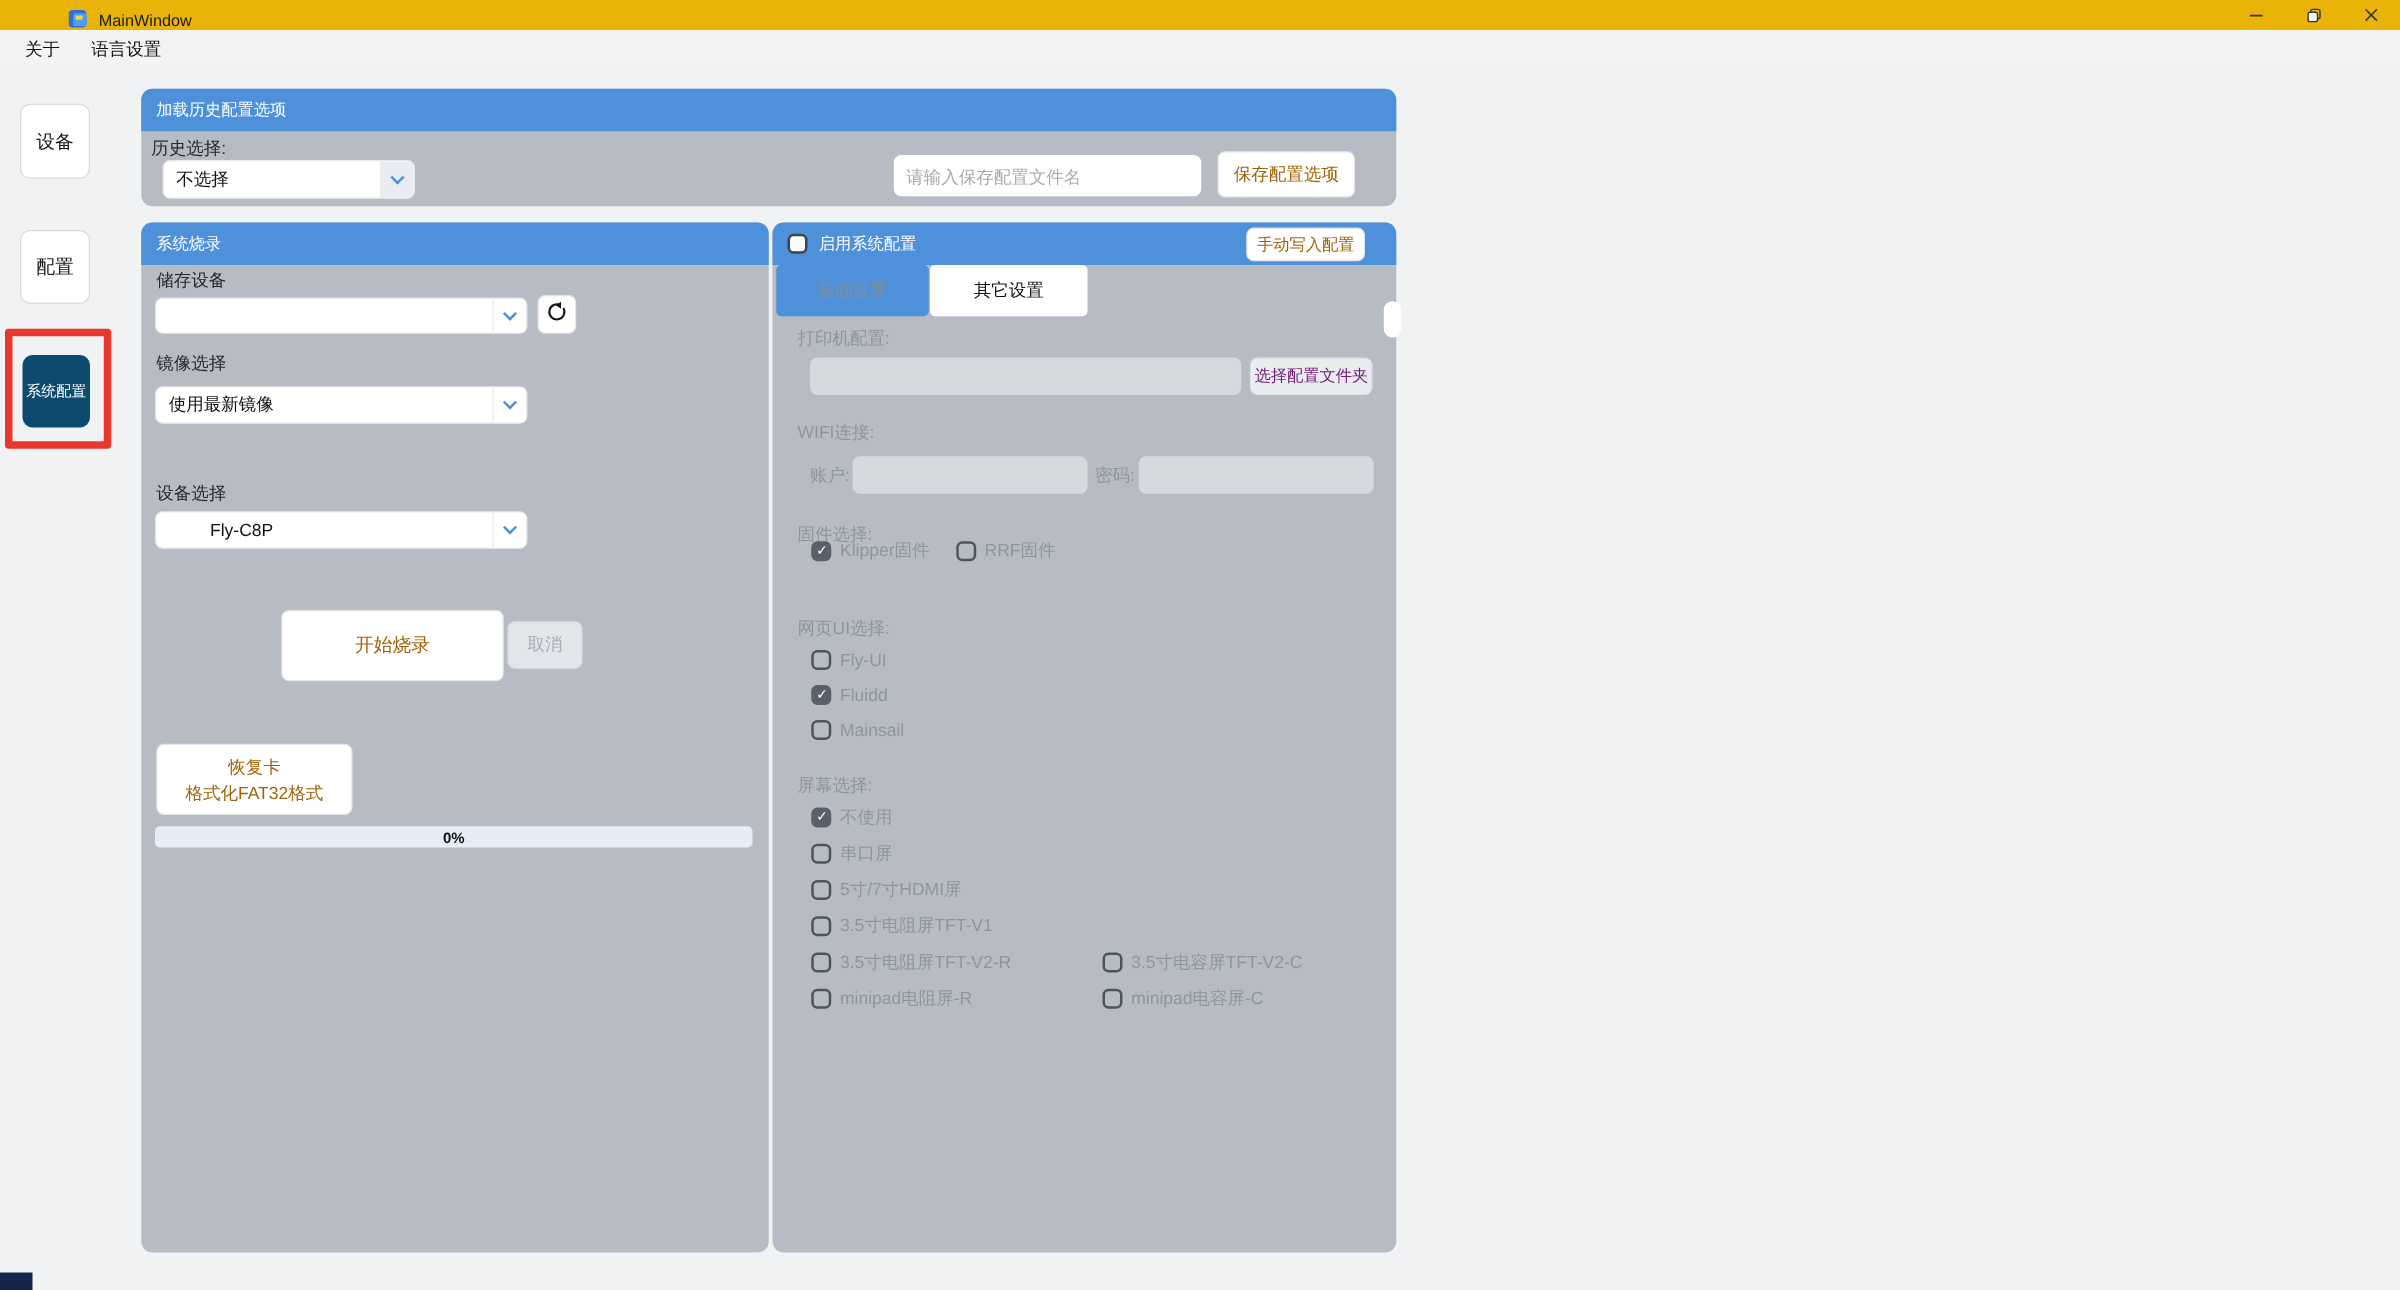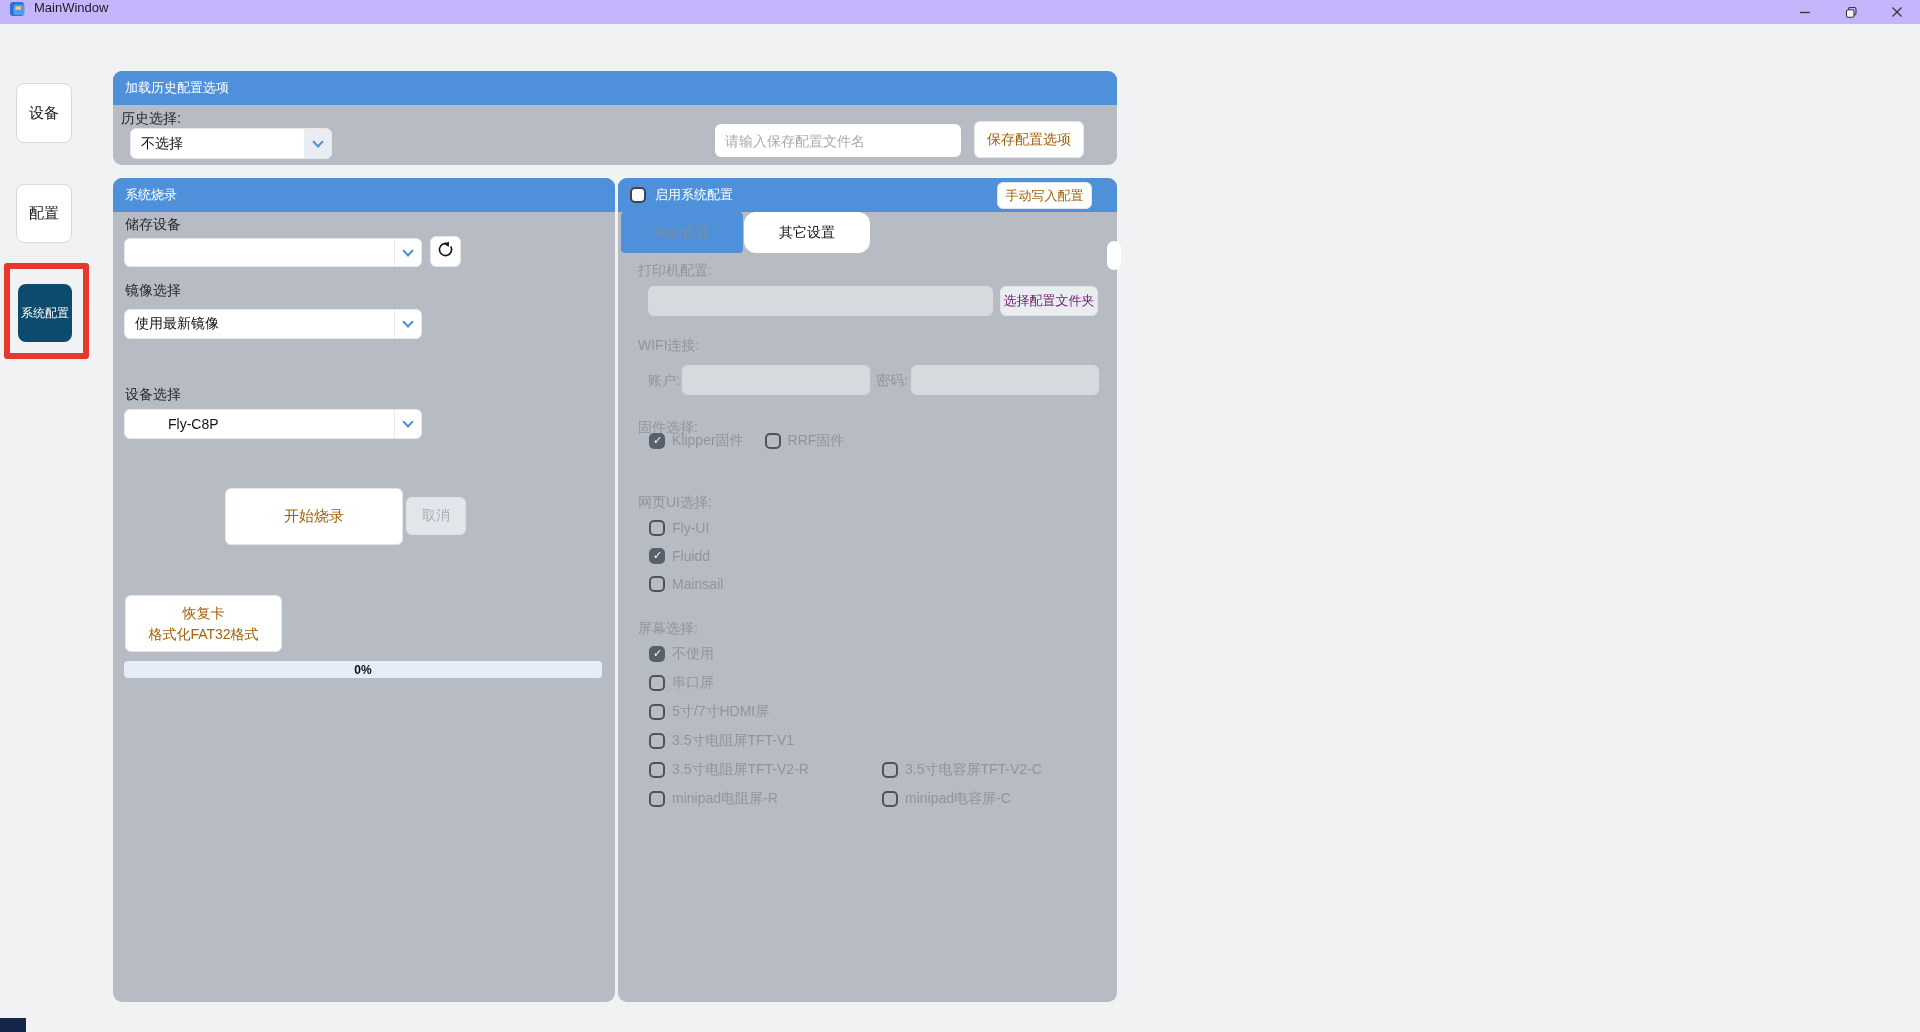--- a/index.html
+++ b/index.html
@@ -1,21 +1,21 @@
 <!DOCTYPE html>
 <html><head>
 <meta charset="utf-8">
 <style>
   * { margin:0; padding:0; box-sizing:border-box; }
   html,body { width:1920px; height:1032px; overflow:hidden; }
   body { font-family:"Liberation Sans","DejaVu Sans",sans-serif; background:#f1f2f4; color:#16181b; }
   .root { position:relative; width:1920px; height:1032px; }
 
   
-  .titlebar { position:absolute; left:0; top:0; width:1920px; height:24px; background:#c4b5fd; display:flex; align-items:flex-start; }
+  .titlebar { position:absolute; left:0; top:0; width:1920px; height:24px; background:#eab308; display:flex; align-items:flex-end;padding-left:45px; }
   .app-icon { margin-left:9px; width:18px; height:18px; display:flex; align-items:center; }
   .win-title { margin-left:7px; font-size:13px; color:#1a1c1f; }
   .win-controls { position:absolute; right:0; top:0; height:24px; display:flex; }
   .win-btn { width:46px; height:24px; display:flex; align-items:center; justify-content:center; cursor:default; }
 
   
   .menubar { position:absolute; left:0; top:24px; width:1920px; height:30px; background:#f2f3f5; }
   .menu-item { position:absolute; top:5px; font-size:14px; color:#111; padding:2px 4px; }
   .menu-about { left:16px; }
   .menu-lang { left:69px; }
@@ -108,20 +108,24 @@
       </div>
       <div class="win-btn">
         <svg width="12" height="12">
             <line x1="1.5" y1="1.5" x2="10.5" y2="10.5" stroke="#33373c" stroke-width="1.2"></line>
             <line x1="10.5" y1="1.5" x2="1.5" y2="10.5" stroke="#33373c" stroke-width="1.2"></line>
           </svg>
       </div>
     </div>
   </div>
 
+  <div class="menubar">
+    <span class="menu-item menu-about">关于</span>
+    <span class="menu-item menu-lang">语言设置</span>
+  </div>
 
   <div class="side-btn sb-device">设备</div>
   <div class="side-btn sb-config">配置</div>
   <div class="red-frame"></div>
   <div class="side-btn sb-system">系统配置</div>
 
   <div class="panel top-panel">
     <div class="panel-header">
       <span>加载历史配置选项</span>
     </div>
@@ -188,21 +192,21 @@
   </div>
 
   <div class="panel right-panel">
     <div class="panel-header">
       <span class="cb light" style="margin-right:9px;"></span>
       <span>启用系统配置</span>
     </div>
     <div class="btn" style="left:379px; top:4px; width:95px; height:27px; font-size:13px;">手动写入配置</div>
 
     <div class="tab tab-active" style="left:3px; width:122px;">基础设置</div>
-    <div class="tab tab-inactive" style="left:126px; width:126px;border-radius:12px;">其它设置</div>
+    <div class="tab tab-inactive" style="left:126px; width:126px;">其它设置</div>
     <div class="notch"></div>
 
     <div class="lbl-dis" style="left:20px; top:84px;">打印机配置:</div>
     <div class="input-dis" style="left:30px; top:108px; width:345px; height:30px;"></div>
     <div class="btn btn-ghost" style="left:382px; top:108px; width:98px; height:30px;">选择配置文件夹</div>
 
     <div class="lbl-dis" style="left:20px; top:159px;">WIFI连接:</div>
     <div class="lbl-dis" style="left:30px; top:194px;">账户:</div>
     <div class="input-dis" style="left:64px; top:187px; width:188px; height:30px;"></div>
     <div class="lbl-dis" style="left:258px; top:194px;">密码:</div>

